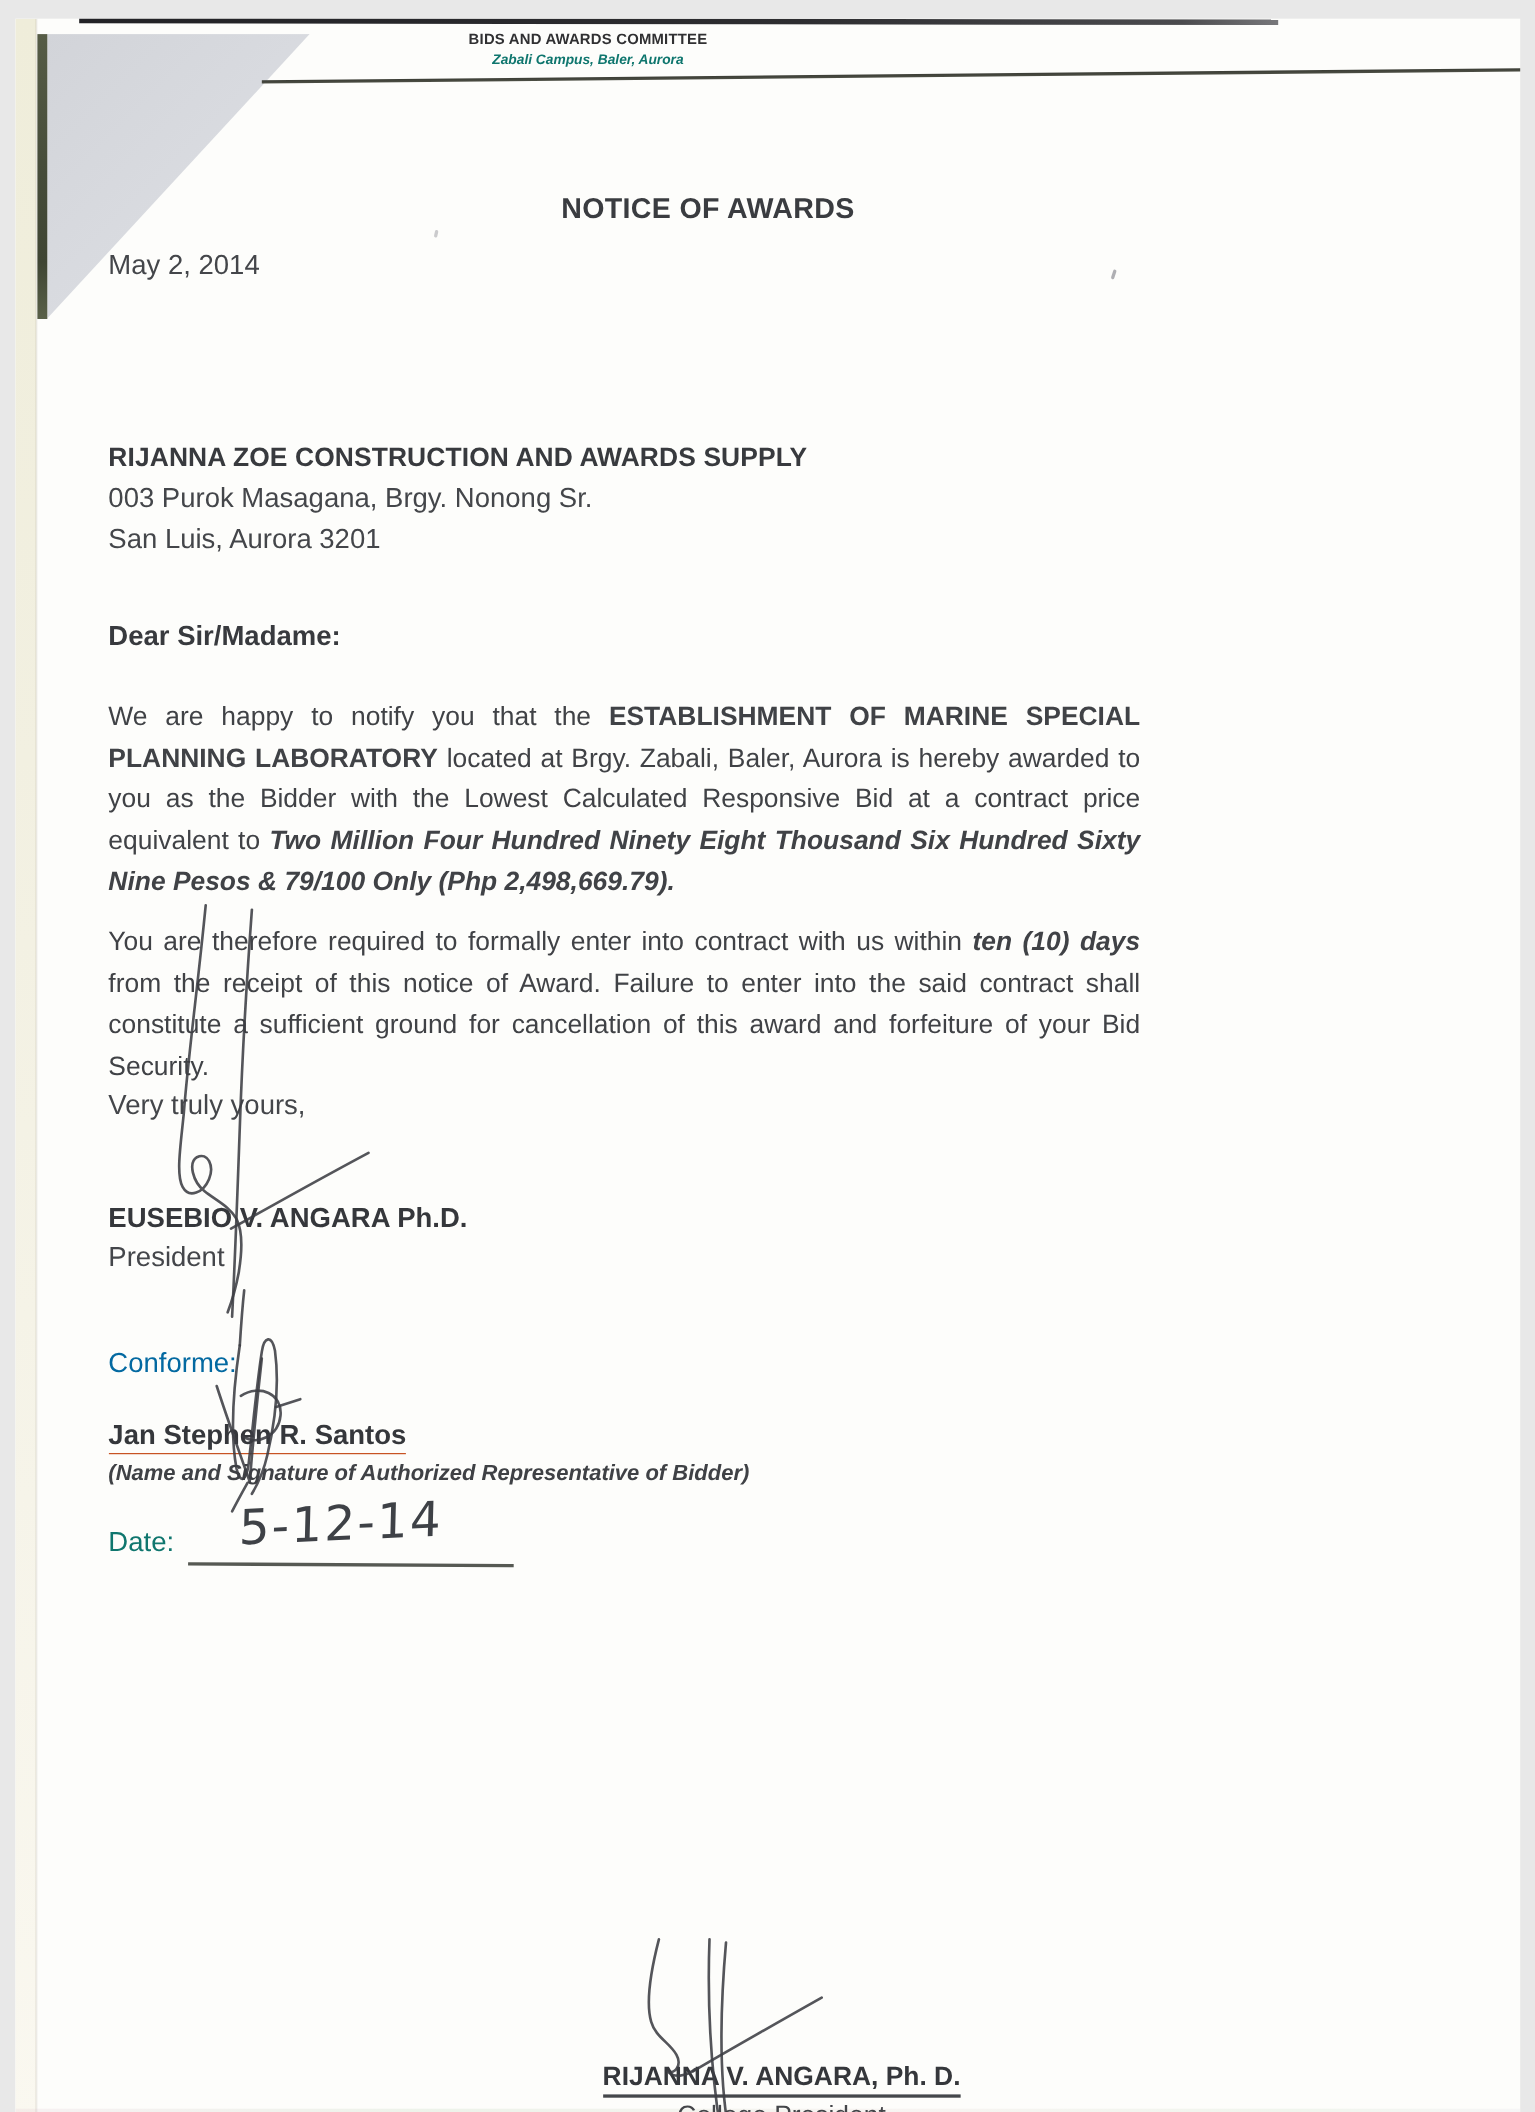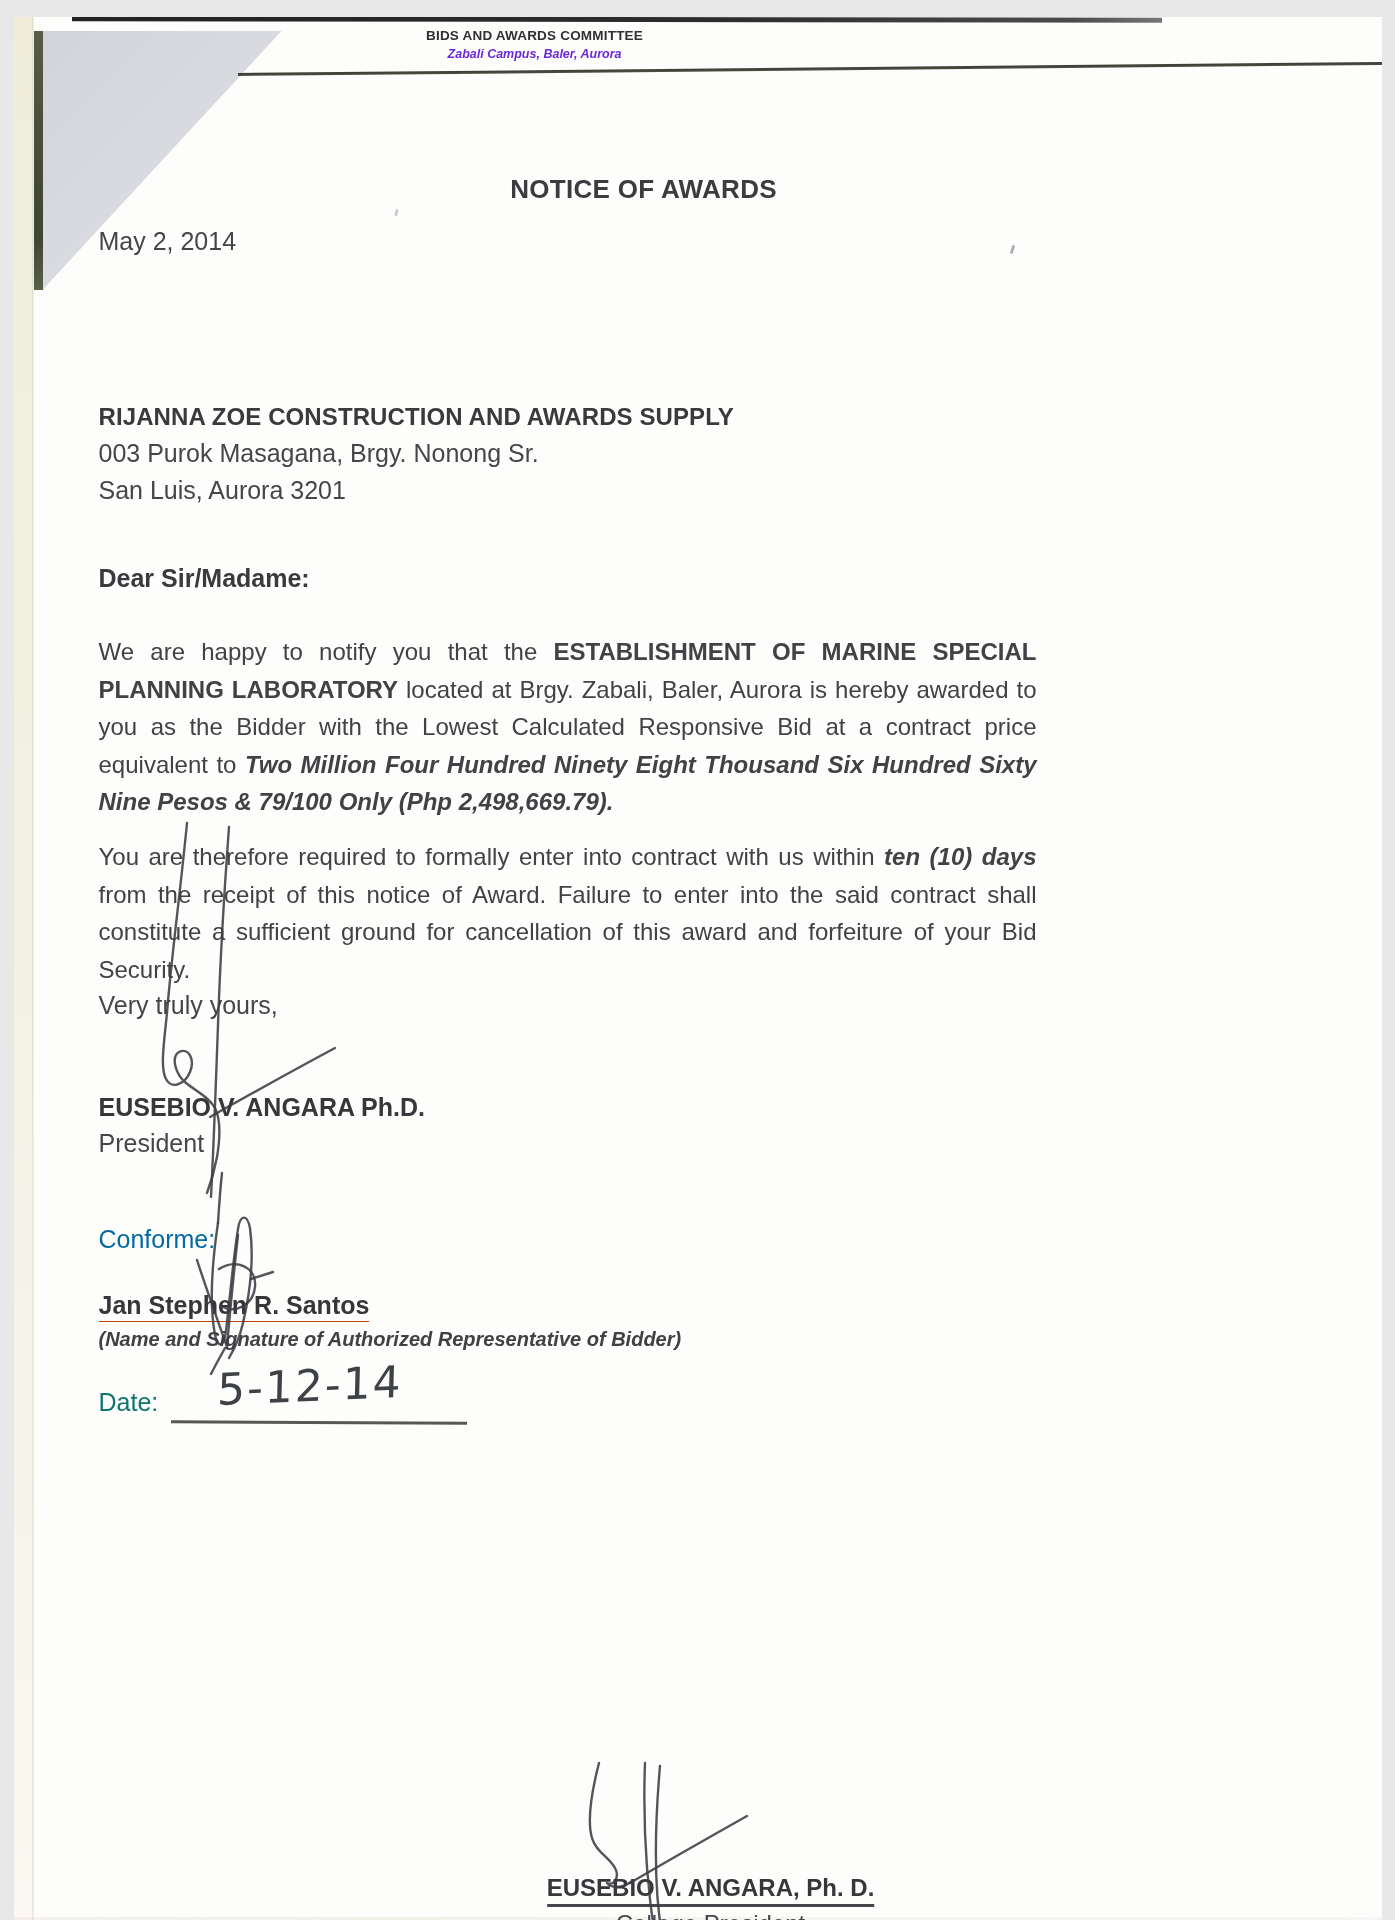--- a/index.html
+++ b/index.html
@@ -26,21 +26,21 @@
     transform:rotate(-.55deg);transform-origin:left center;}
   .bottom-tint{position:absolute;left:0;top:1900px;width:100%;height:14px;opacity:.55;
     background:linear-gradient(90deg,rgba(214,180,196,.30),rgba(168,198,158,.34) 28%,rgba(214,192,186,.26) 58%,rgba(176,204,166,.30) 85%,rgba(205,200,214,.25));}
   .speck-1{position:absolute;left:997px;top:228px;width:3px;height:9px;background:#86868c;
     transform:rotate(18deg);border-radius:2px;opacity:.65;}
   .speck-2{position:absolute;left:381px;top:192px;width:3px;height:7px;background:#9a9aa0;
     transform:rotate(12deg);border-radius:2px;opacity:.5;}
   
   .letterhead{position:absolute;left:321px;top:11px;width:400px;text-align:center;}
   .letterhead-org{font-size:13.5px;font-weight:700;color:#303032;letter-spacing:.2px;}
-  .letterhead-campus{font-size:12.5px;font-style:italic;font-weight:600;color:#6d28d9;margin-top:4px;}
+  .letterhead-campus{font-size:12.5px;font-style:italic;font-weight:600;color:#0f766e;margin-top:4px;}
   
   .doc-title{position:absolute;left:630px;top:157px;transform:translateX(-50%);
     font-size:26px;font-weight:700;color:#3a3c40;letter-spacing:.3px;white-space:nowrap;}
   .date-line{position:absolute;left:85px;top:210px;font-size:25px;color:#44464a;}
   .recipient{position:absolute;left:85px;top:381px;line-height:37px;font-size:25px;color:#44464a;}
   .recipient-name{font-weight:700;font-size:24px;color:#383a3e;letter-spacing:.1px;}
   .salutation{position:absolute;left:85px;top:547px;font-size:25px;font-weight:700;color:#383a3e;}
   .para{position:absolute;left:85px;width:938px;font-size:24px;line-height:37.5px;
     text-align:justify;color:#404246;}
   .para1{top:616px;}
@@ -109,21 +109,21 @@
   <div class="conforme-label">Conforme:</div>
   <div class="rep-name">
     <span>Jan Stephen R. Santos</span>
   </div>
   <div class="rep-caption">(Name and Signature of Authorized Representative of Bidder)</div>
   <div class="date-label">Date:</div>
   <div class="date-underline"></div>
   <div class="date-handwriting">5-12-14</div>
 
   <div class="footer-name">
-    <span>EUSEBIO V. ANGARA, Ph. D.</span>
+    <span>RIJANNA V. ANGARA, Ph. D.</span>
   </div>
   <div class="footer-title">College President</div>
 
   <svg class="sig-overlay" width="1395" height="1920" viewBox="0 0 1395 1920">
     <g>
       <path d="M173,806 C166,878 157,944 153,996 C150,1026 146,1051 152,1062 C158,1073 171,1067 176,1055 C181,1043 175,1030 165,1035 C157,1040 161,1057 172,1066 C182,1074 195,1080 201,1091 C207,1103 206,1122 203,1140 C200,1156 196,1168 193,1176"></path>
       <path d="M215,810 C210,878 206,948 204,1008 C202,1063 200,1122 197,1180"></path>
       <path d="M196,1100 C235,1078 278,1054 321,1031"></path>
     </g>
     <g>

